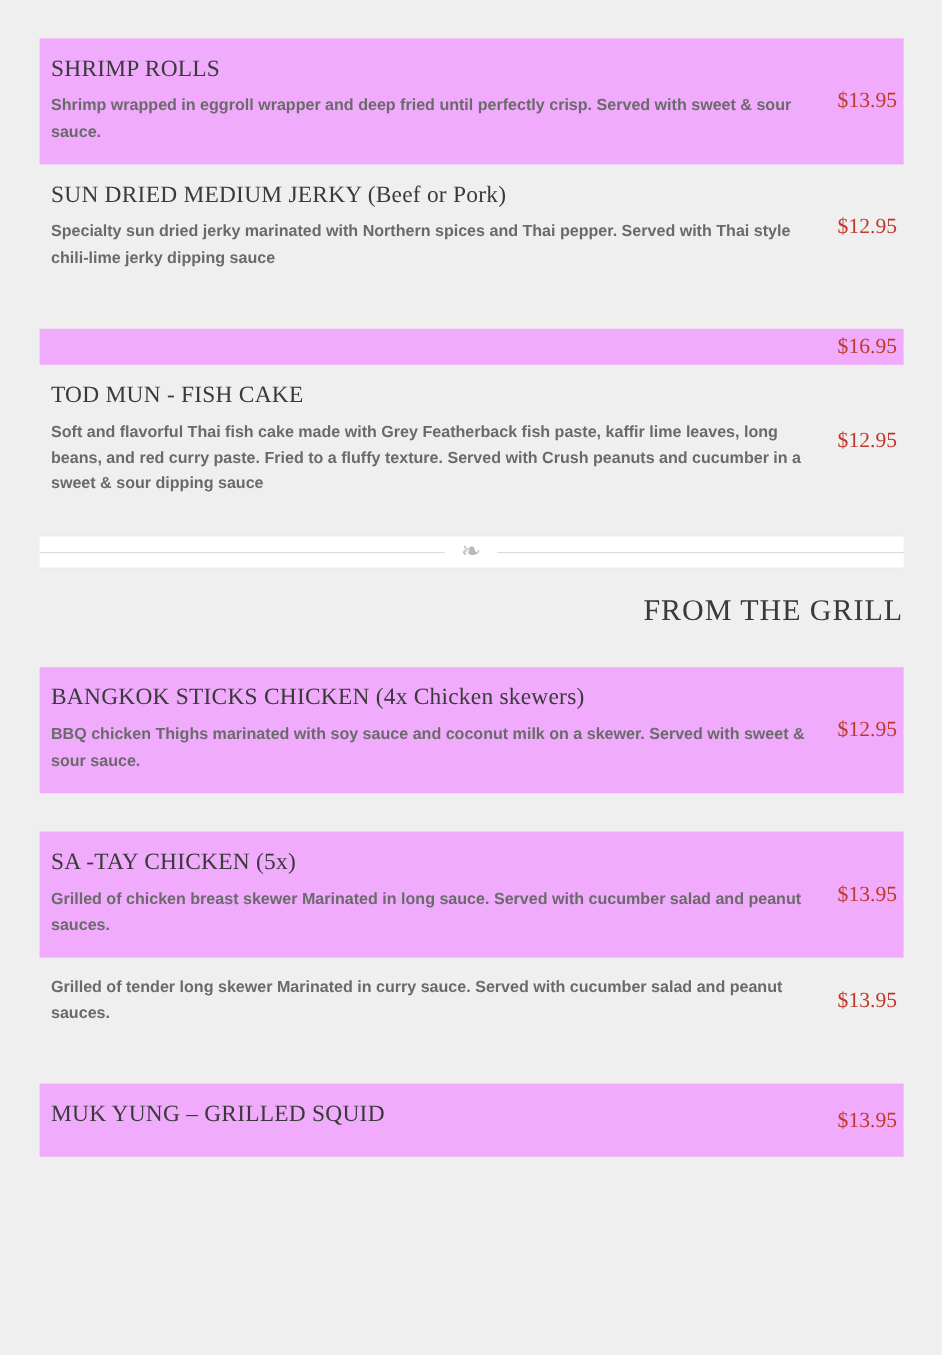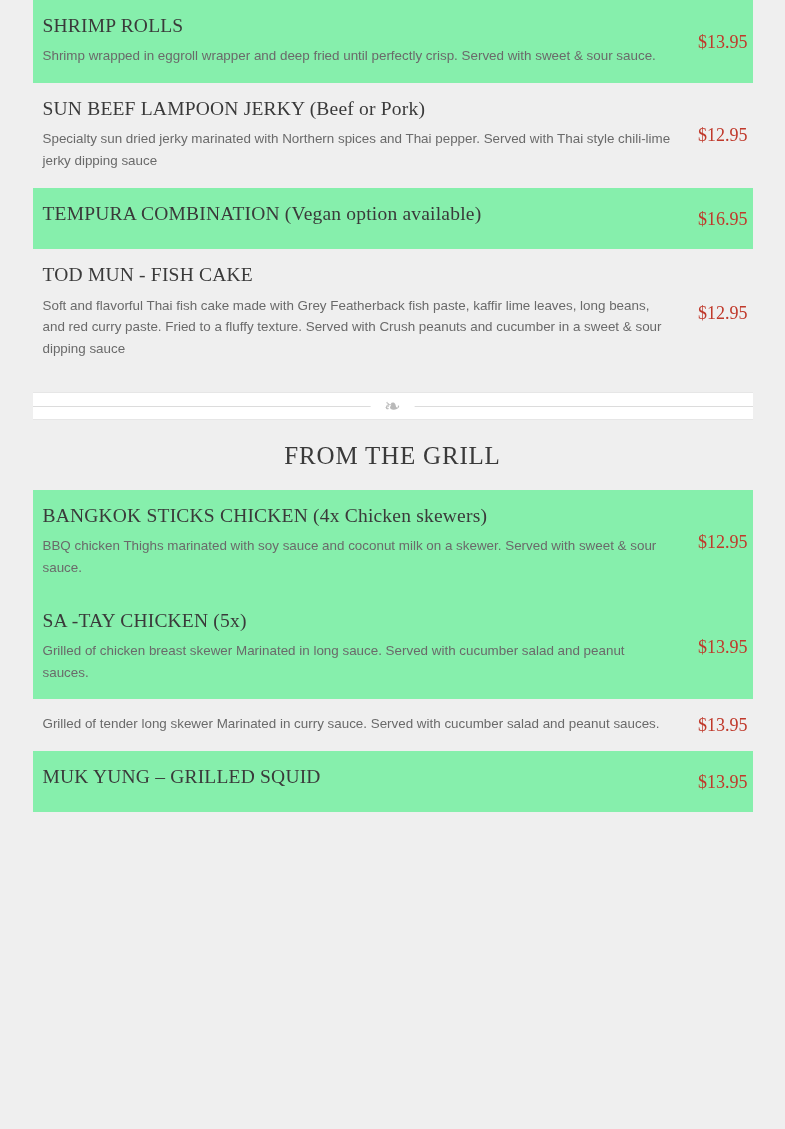--- a/index.html
+++ b/index.html
@@ -18,41 +18,43 @@
     width: 720px;
     margin: 0 auto;
     padding-top: 0;
   }
   .menu-item {
     position: relative;
     padding: 14px 75px 16px 10px;
     box-sizing: border-box;
   }
   .menu-item.shaded {
-    background: #86efac;
+    background: #f0abfc;
+    margin-top: 32px;
   }
   .menu-item.plain {
     background: transparent;
   }
   .item-title {
     font-family: "Liberation Serif", serif;
     font-size: 19.5px;
     letter-spacing: 0.2px;
     color: #3a3a3a;
     font-weight: 400;
     line-height: 1.2;
     margin: 0 0 8px 0;
     padding-left: 0;
   }
   .item-desc {
     font-size: 13.4px;
     line-height: 1.62;
     color: #6a6a6a;
     margin: 0;
     max-width: 630px;
+    font-weight: bold;
   }
   .item-price {
     position: absolute;
     right: 5px;
     top: 50%;
     transform: translateY(-50%);
     font-family: "Liberation Serif", serif;
     font-size: 18px;
     color: #c0392b;
     white-space: nowrap;
@@ -79,47 +81,46 @@
   }
   .divider .rule {
     position: absolute;
     left: 0;
     right: 0;
     top: 50%;
     height: 1px;
     background: #dcdcdc;
   }
   .section-head {
-    text-align: center;
+    text-align: right;
     font-family: "Liberation Serif", serif;
     font-size: 25px;
     letter-spacing: 0.8px;
     color: #3a3a3a;
     margin: 22px 0 20px 0;
     font-weight: 400;
   }
 </style>
 </head>
 <body>
 
 <div class="menu-wrap">
 
   <div>
     <div class="menu-item shaded">
       <div class="item-title">SHRIMP ROLLS</div>
       <div class="item-desc">Shrimp wrapped in eggroll wrapper and deep fried until perfectly crisp. Served with sweet &amp; sour sauce.</div>
       <div class="item-price">$13.95</div>
     </div>
     <div class="menu-item plain">
-      <div class="item-title">SUN BEEF LAMPOON JERKY (Beef or Pork)</div>
+      <div class="item-title">SUN DRIED MEDIUM JERKY (Beef or Pork)</div>
       <div class="item-desc">Specialty sun dried jerky marinated with Northern spices and Thai pepper. Served with Thai style chili-lime jerky dipping sauce</div>
       <div class="item-price">$12.95</div>
     </div>
     <div class="menu-item shaded">
-      <div class="item-title">TEMPURA COMBINATION (Vegan option available)</div>
       <div class="item-price">$16.95</div>
     </div>
     <div class="menu-item plain">
       <div class="item-title">TOD MUN - FISH CAKE</div>
       <div class="item-desc">Soft and flavorful Thai fish cake made with Grey Featherback fish paste, kaffir lime leaves, long beans, and red curry paste. Fried to a fluffy texture. Served with Crush peanuts and cucumber in a sweet &amp; sour dipping sauce</div>
       <div class="item-price">$12.95</div>
     </div>
   </div>
 
   <div class="divider">

